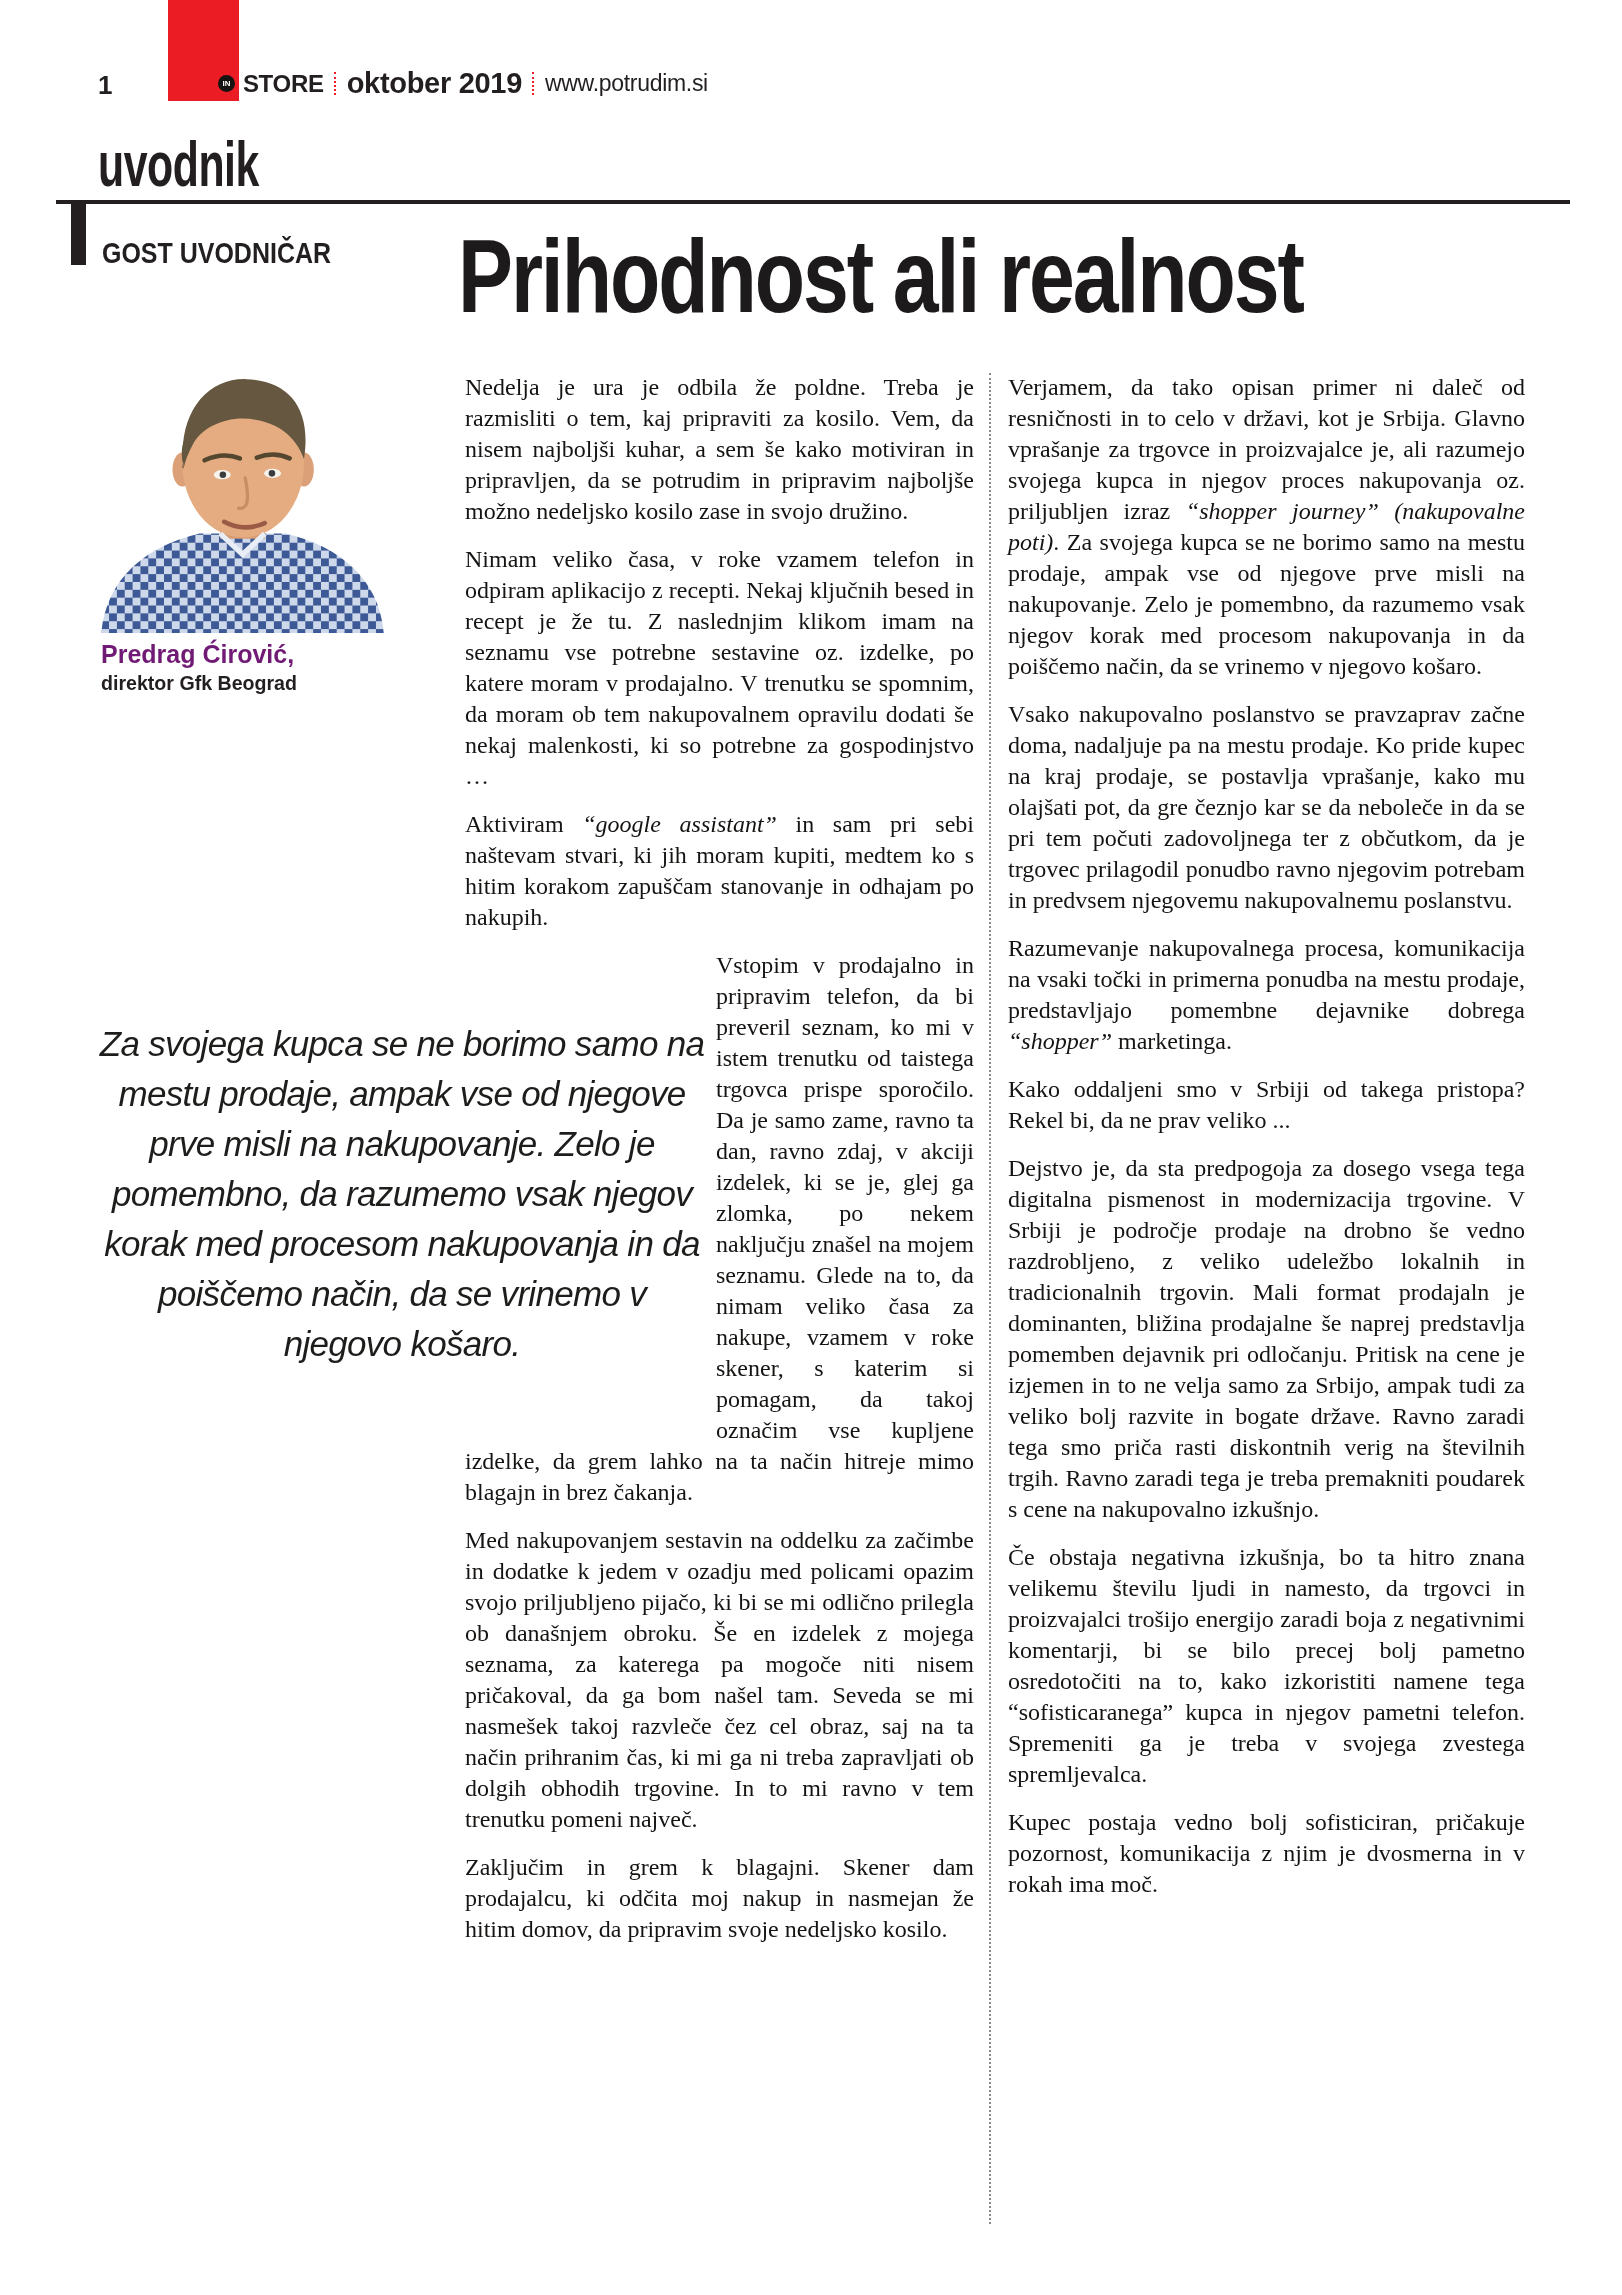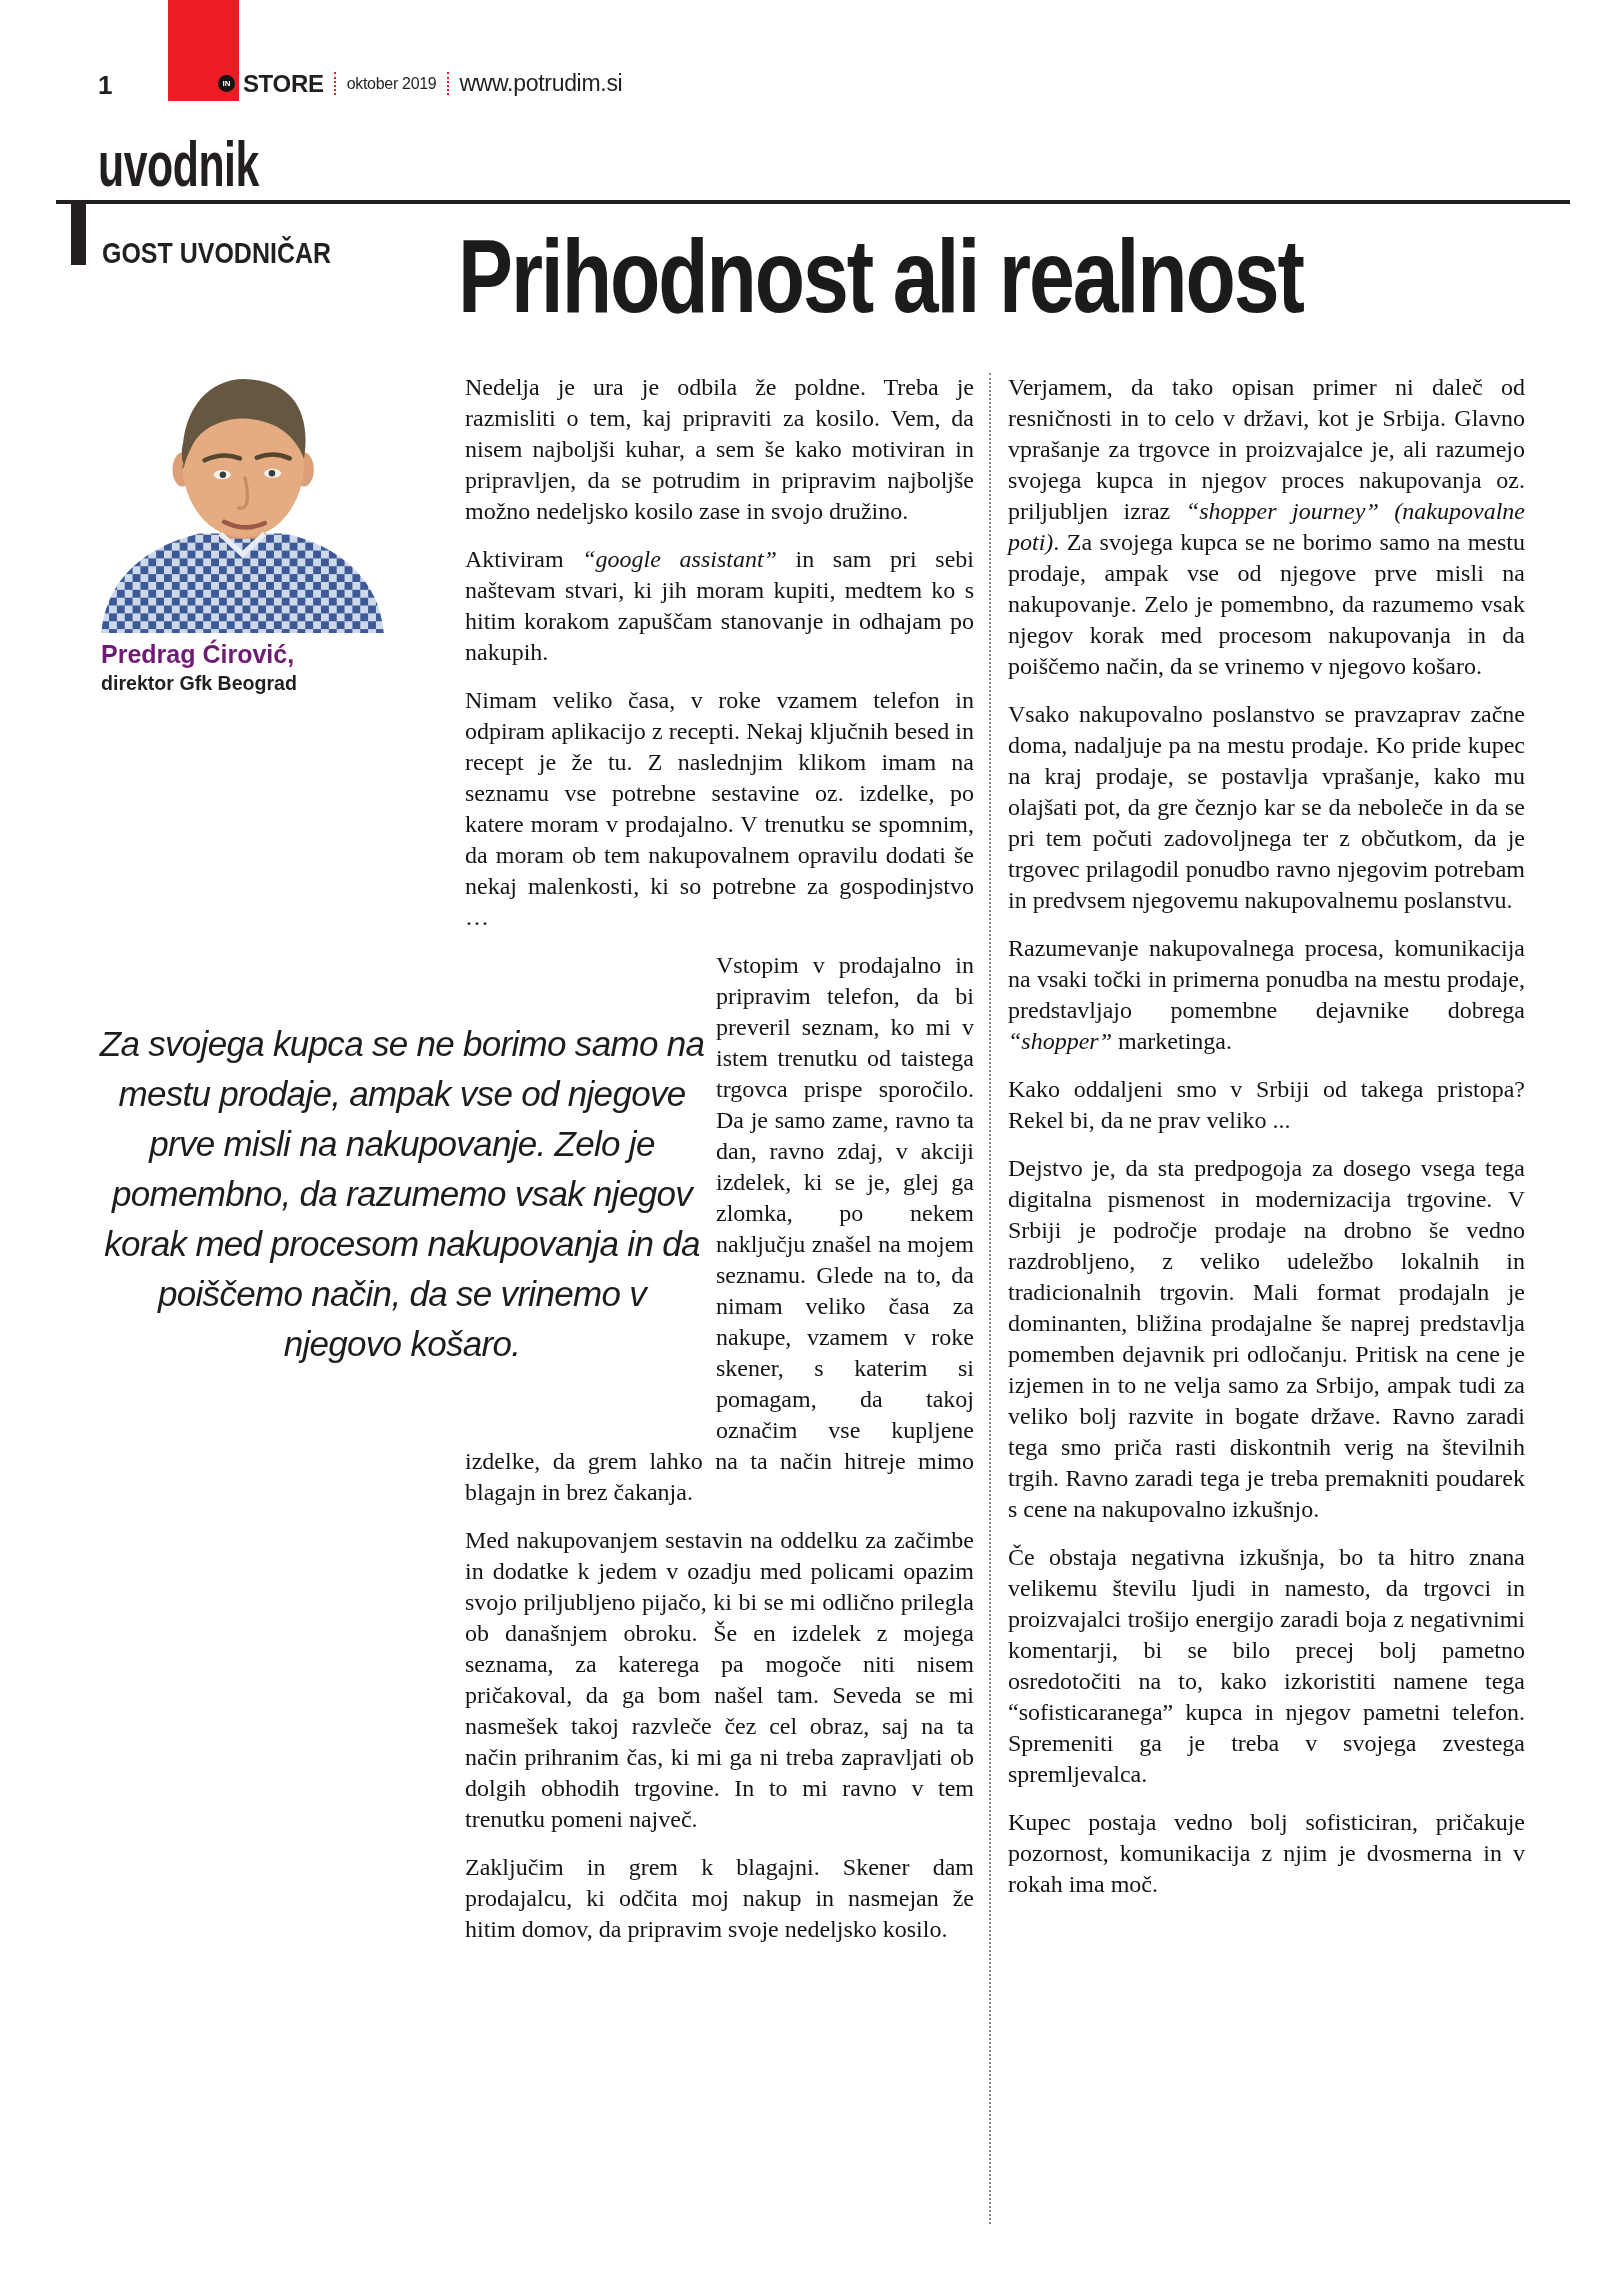--- a/index.html
+++ b/index.html
@@ -10,21 +10,21 @@
   .page-num{position:absolute;left:98px;top:72px;
             font:bold 26px/1 "Liberation Sans",sans-serif;color:#231f20;}
   .red-block{position:absolute;left:168px;top:0;width:71px;height:101px;background:#ec1c24;}
   .logo-row{position:absolute;left:218px;top:68px;height:31px;display:flex;align-items:center;
             font-family:"Liberation Sans",sans-serif;color:#231f20;}
   .logo-circle{width:17px;height:17px;border-radius:50%;background:#161412;color:#fff;
                display:flex;align-items:center;justify-content:center;flex:0 0 auto;
                font:bold 7.9px/1 "Liberation Sans",sans-serif;letter-spacing:0;}
   .logo-store{font-weight:bold;font-size:24px;margin-left:7.9px;letter-spacing:-0.3px;}
   .dotsep{height:23.6px;border-left:2.6px dotted #ec1c24;margin:0 10.5px;}
-  .logo-issue{font-weight:normal;font-size:16px;letter-spacing:-0.3px;}
+  .logo-issue{font-weight:bold;font-size:29px;letter-spacing:-0.3px;}
   .logo-web{font-weight:normal;font-size:23px;letter-spacing:-0.3px;}
 
   .section-title{position:absolute;left:98px;top:133px;
                  font:bold 63px/1 "Liberation Sans",sans-serif;color:#231f20;
                  letter-spacing:-0.7px;transform:scaleX(.68);transform-origin:left top;white-space:nowrap;}
 
   .rule{position:absolute;left:56px;top:200px;width:1514px;height:3.9px;background:#231f20;}
   .kicker-bar{position:absolute;left:71px;top:204px;width:15px;height:61px;background:#231f20;}
   .kicker{position:absolute;left:102px;top:238px;
           font:bold 29.4px/1 "Liberation Sans",sans-serif;color:#231f20;
@@ -124,22 +124,22 @@
       <path d="M188,232 q30,16 62,2" stroke="#9a5a46" stroke-width="7" fill="none" stroke-linecap="round"></path>
 
       <path d="M182,250 L216,282 L250,250" fill="none" stroke="#e9eef6" stroke-width="8"></path>
     </svg>
   </div>
   <div class="caption-name">Predrag Ćirović,</div>
   <div class="caption-role">direktor Gfk Beograd</div>
 
   <div class="col" id="col1">
       <p>Nedelja je ura je odbila že poldne. Treba je razmisliti o tem, kaj pripraviti za kosilo. Vem, da nisem najboljši kuhar, a sem še kako motiviran in pripravljen, da se potrudim in pripravim najboljše možno nedeljsko kosilo zase in svojo družino.</p>
+      <p>Nimam veliko časa, v roke vzamem telefon in odpiram aplikacijo z recepti. Nekaj ključnih besed in recept je že tu. Z naslednjim klikom imam na seznamu vse potrebne sestavine oz. izdelke, po katere moram v prodajalno. V trenutku se spomnim, da moram ob tem nakupovalnem opravilu dodati še nekaj malenkosti, ki so potrebne za gospodinjstvo …</p>
       <p>Aktiviram <i>“google assistant”</i> in sam pri sebi naštevam stvari, ki jih moram kupiti, medtem ko s hitim korakom zapuščam stanovanje in odhajam po nakupih.</p>
-      <p>Nimam veliko časa, v roke vzamem telefon in odpiram aplikacijo z recepti. Nekaj ključnih besed in recept je že tu. Z naslednjim klikom imam na seznamu vse potrebne sestavine oz. izdelke, po katere moram v prodajalno. V trenutku se spomnim, da moram ob tem nakupovalnem opravilu dodati še nekaj malenkosti, ki so potrebne za gospodinjstvo …</p>
       <p><span class="quote-float">
           <span class="quote-text">Za svojega kupca se ne borimo samo na mestu prodaje, ampak vse od njegove prve misli na nakupovanje. Zelo je pomembno, da razumemo vsak njegov korak med procesom nakupovanja in da poiščemo način, da se vrinemo v njegovo košaro.</span>
         </span>Vstopim v prodajalno in pripravim telefon, da bi preveril seznam, ko mi v istem trenutku od taistega trgovca prispe sporočilo. Da je samo zame, ravno ta dan, ravno zdaj, v akciji izdelek, ki se je, glej ga zlomka, po nekem naključju znašel na mojem seznamu. Glede na to, da nimam veliko časa za nakupe, vzamem v roke skener, s katerim si pomagam, da takoj označim vse kupljene izdelke, da grem lahko na ta način hitreje mimo blagajn in brez čakanja.</p>
       <p>Med nakupovanjem sestavin na oddelku za začimbe in dodatke k jedem v ozadju med policami opazim svojo priljubljeno pijačo, ki bi se mi odlično prilegla ob današnjem obroku. Še en izdelek z mojega seznama, za katerega pa mogoče niti nisem pričakoval, da ga bom našel tam. Seveda se mi nasmešek takoj razvleče čez cel obraz, saj na ta način prihranim čas, ki mi ga ni treba zapravljati ob dolgih obhodih trgovine. In to mi ravno v tem trenutku pomeni največ.</p>
       <p>Zaključim in grem k blagajni. Skener dam prodajalcu, ki odčita moj nakup in nasmejan že hitim domov, da pripravim svoje nedeljsko kosilo.</p>
     </div>
   <div class="col-divider"></div>
   <div class="col" id="col2">
       <p>Verjamem, da tako opisan primer ni daleč od resničnosti in to celo v državi, kot je Srbija. Glavno vprašanje za trgovce in proizvajalce je, ali razumejo svojega kupca in njegov proces nakupovanja oz. priljubljen izraz <i>“shopper journey” (nakupovalne poti)</i>. Za svojega kupca se ne borimo samo na mestu prodaje, ampak vse od njegove prve misli na nakupovanje. Zelo je pomembno, da razumemo vsak njegov korak med procesom nakupovanja in da poiščemo način, da se vrinemo v njegovo košaro.</p>
       <p>Vsako nakupovalno poslanstvo se pravzaprav začne doma, nadaljuje pa na mestu prodaje. Ko pride kupec na kraj prodaje, se postavlja vprašanje, kako mu olajšati pot, da gre čeznjo kar se da neboleče in da se pri tem počuti zadovoljnega ter z občutkom, da je trgovec prilagodil ponudbo ravno njegovim potrebam in predvsem njegovemu nakupovalnemu poslanstvu.</p>

